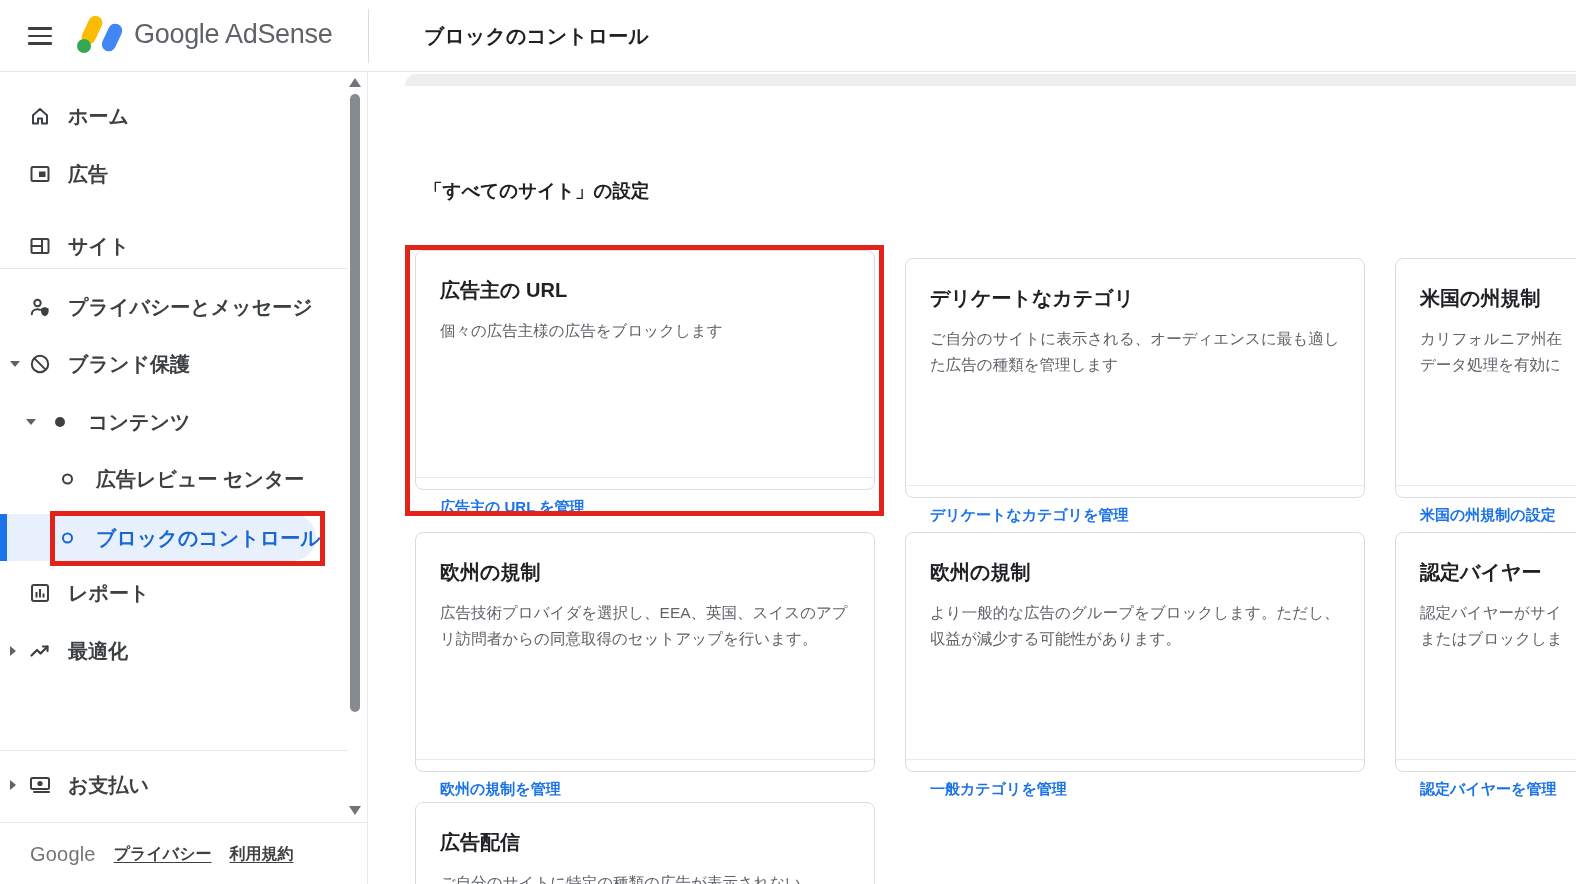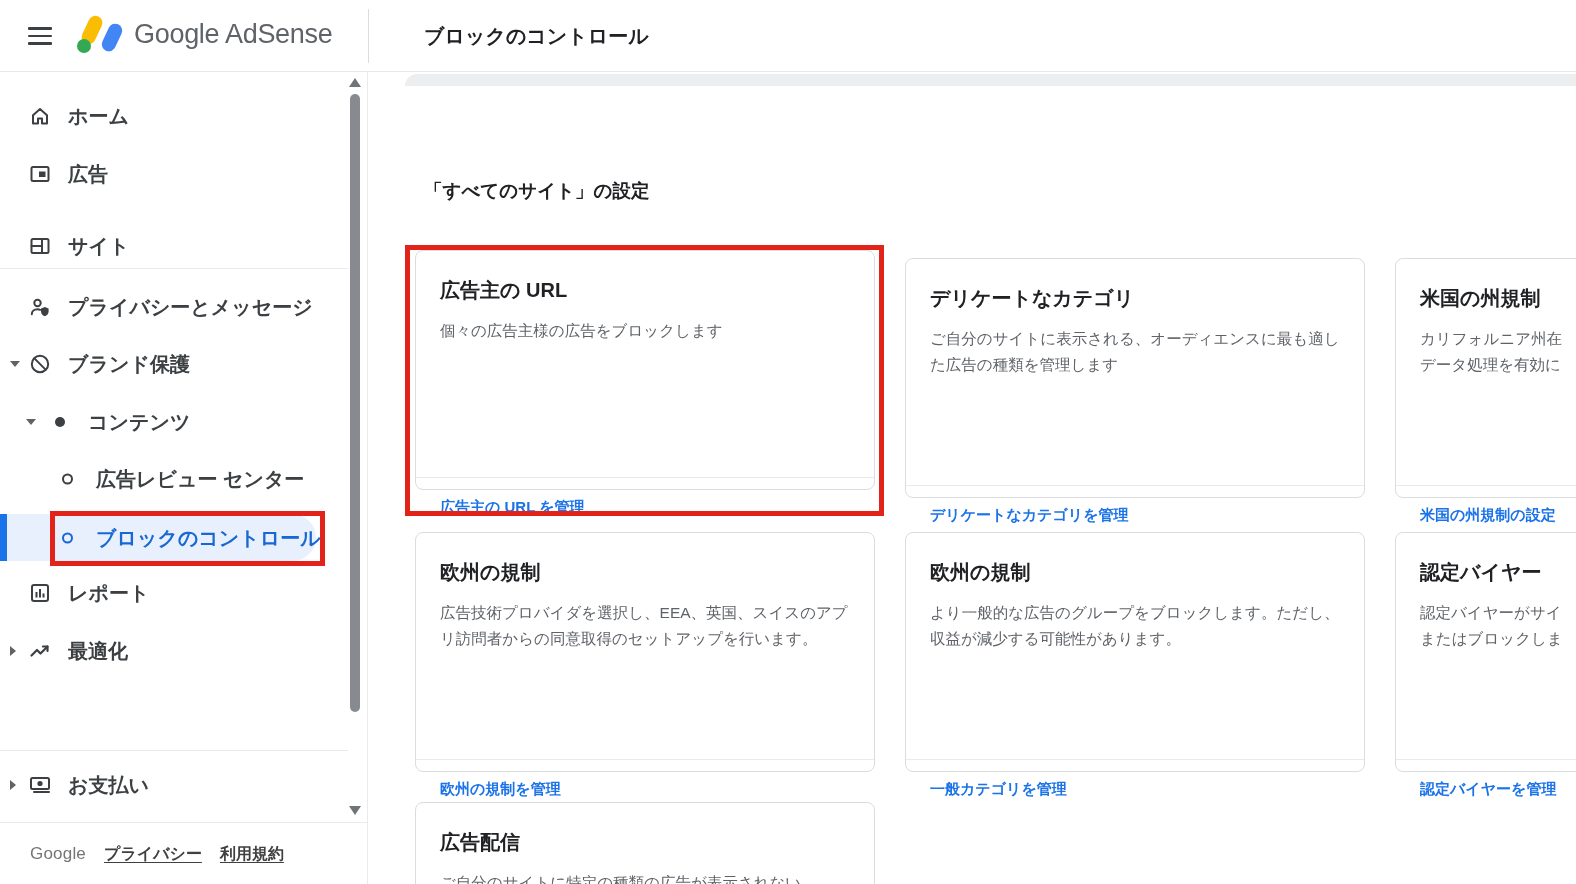--- a/index.html
+++ b/index.html
@@ -51,21 +51,21 @@
   .sb-up { position:absolute; left:349px; top:6px; width:0; height:0;
            border-left:6px solid transparent; border-right:6px solid transparent;
            border-bottom:9px solid #6f7478; cursor:pointer; }
   .sb-thumb { position:absolute; left:350px; top:22px; width:10px; height:618px; background:#878b8f;
               border-radius:5px; cursor:pointer; }
   .sb-down { position:absolute; left:349px; top:734px; width:0; height:0;
              border-left:6px solid transparent; border-right:6px solid transparent;
              border-top:9px solid #6f7478; cursor:pointer; }
   
   .side-footer { position:absolute; left:30px; top:764px; height:36px; display:flex; align-items:center; gap:18px; }
-  .sf-brand { font-size:17px; color:#757575; letter-spacing:.2px; }
+  .sf-brand { font-size:20px; color:#757575; letter-spacing:.2px; }
   .sf-link { font-size:16px; font-weight:700; color:#404040; text-decoration:underline; text-underline-offset:3px; cursor:pointer; white-space:nowrap; }
 
   
   .main { position:absolute; left:368px; top:72px; width:1208px; height:812px; background:#fff; }
   .top-strip { position:absolute; left:37px; top:2px; right:0; height:12px; background:#eceef0;
                border-top-left-radius:12px; }
   .section-title { position:absolute; left:56px; top:106px; font-size:18.5px; font-weight:700; color:#202124; white-space:nowrap;text-align:center; }
   .card { position:absolute; width:460px; height:240px; background:#fff; border:1px solid #dadce0;
           border-radius:8px; }
   .card-title { margin:26px 24px 0; font-size:20px; font-weight:600; color:#202124; white-space:nowrap; }

